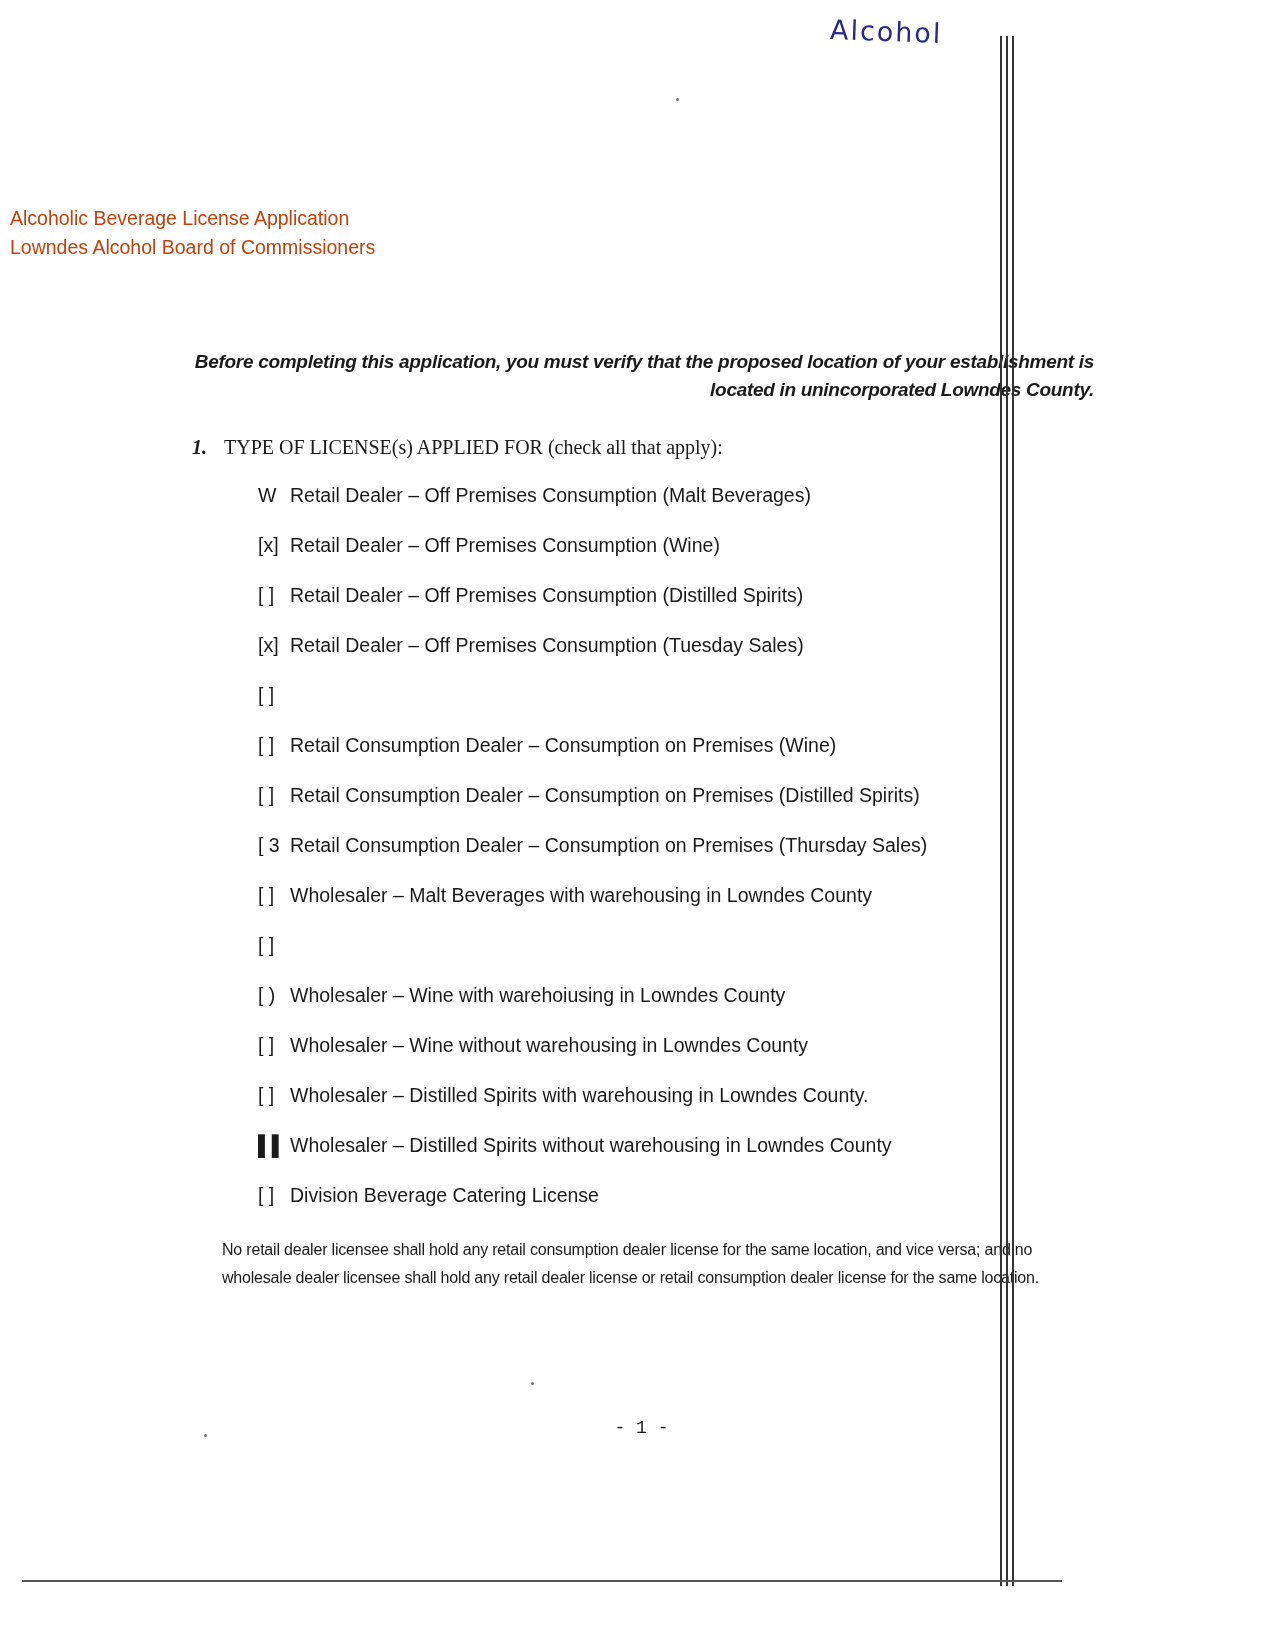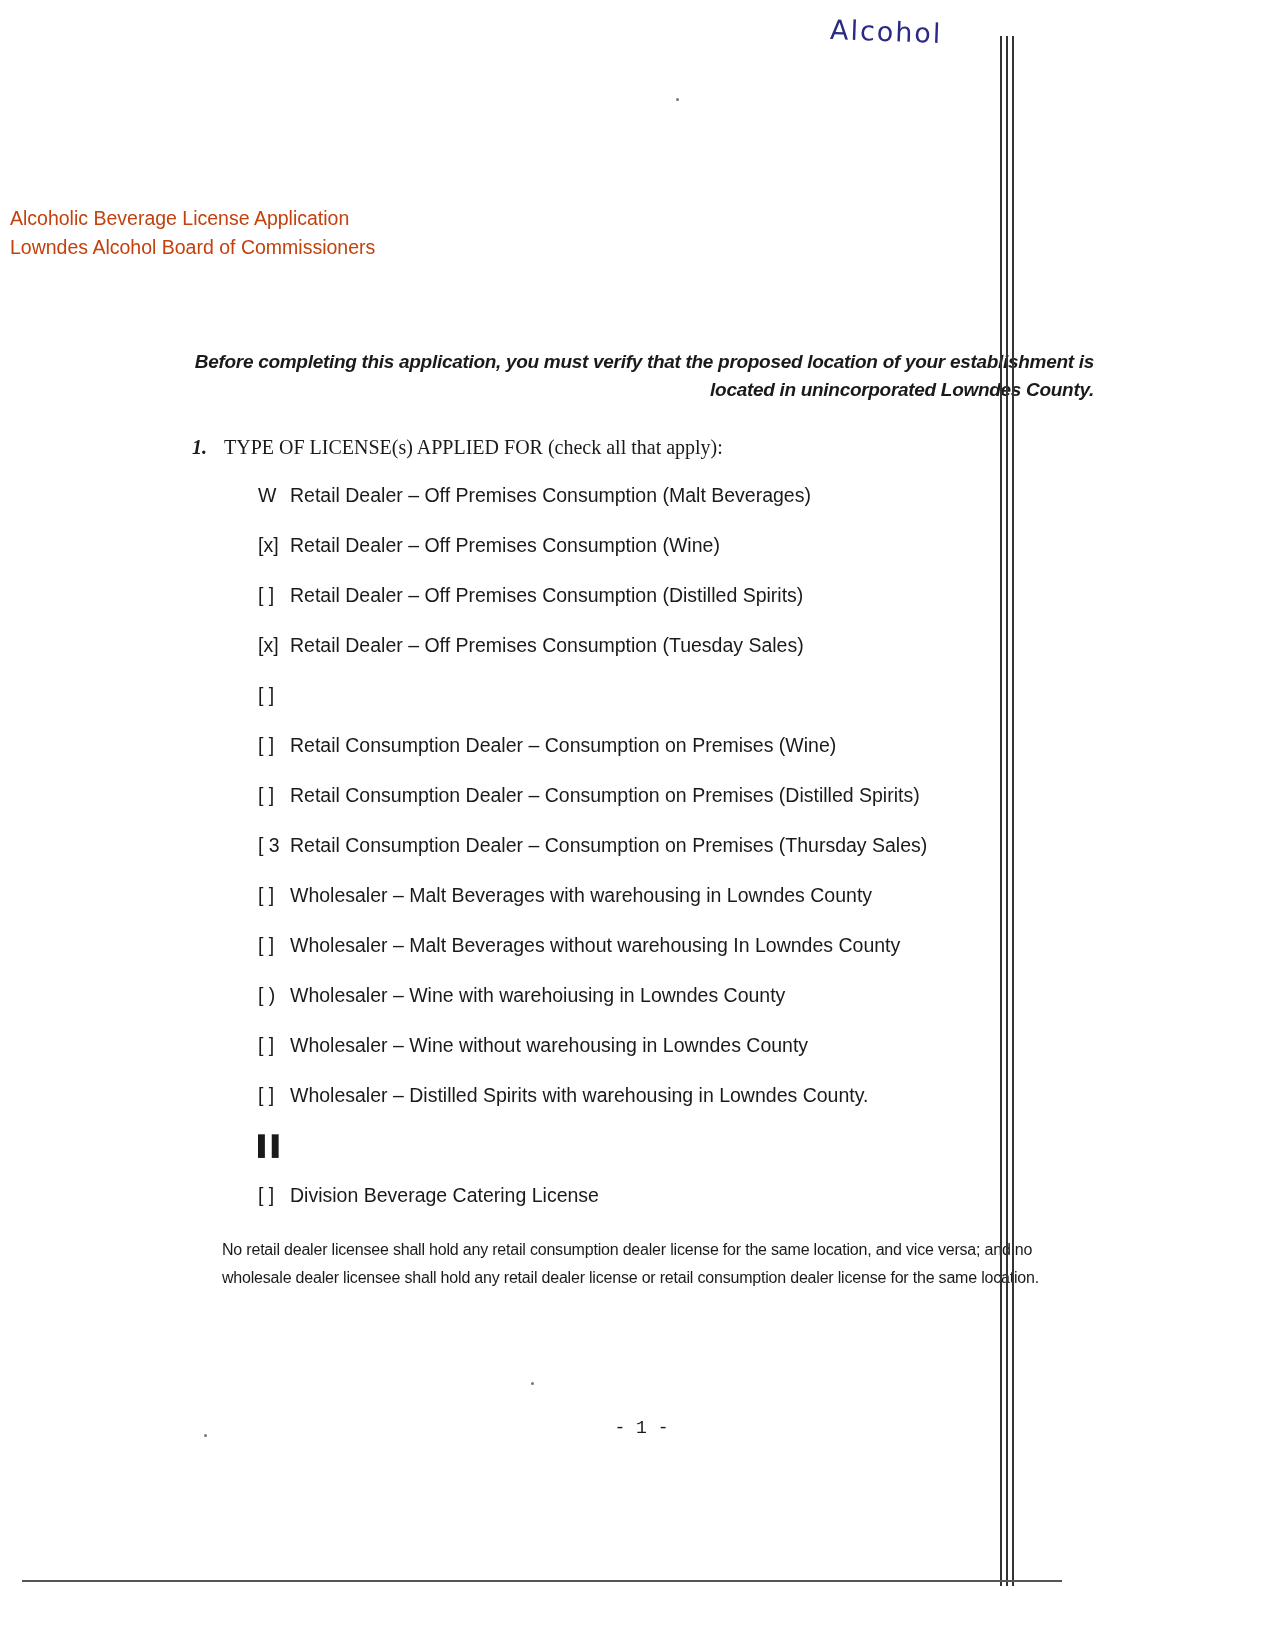--- a/index.html
+++ b/index.html
@@ -94,36 +94,36 @@
   <div class="option">
       <span class="box">[ 3</span>
       <span>Retail Consumption Dealer – Consumption on Premises (Thursday Sales)</span>
     </div>
   <div class="option">
       <span class="box">[ ]</span>
       <span>Wholesaler – Malt Beverages with warehousing in Lowndes County</span>
     </div>
   <div class="option">
       <span class="box">[ ]</span>
-      <span>Wholesaler – Malt Beverages without warehousing In Lowndes County</span>
     </div>
   <div class="option">
       <span class="box">[ )</span>
       <span>Wholesaler – Wine with warehoiusing in Lowndes County</span>
     </div>
   <div class="option">
       <span class="box">[ ]</span>
       <span>Wholesaler – Wine without warehousing in Lowndes County</span>
     </div>
   <div class="option">
       <span class="box">[ ]</span>
       <span>Wholesaler – Distilled Spirits with warehousing in Lowndes County.</span>
     </div>
   <div class="option">
       <span class="box">▌▌</span>
+      <span>Wholesaler – Distilled Spirits without warehousing in Lowndes County</span>
     </div>
   <div class="option">
       <span class="box">[ ]</span>
       <span>Division Beverage Catering License</span>
     </div>
 </div>
 
 <div class="paragraph">No retail dealer licensee shall hold any retail consumption dealer license for the same location, and vice versa; and no wholesale dealer licensee shall hold any retail dealer license or retail consumption dealer license for the same location.</div>
 
 <div class="page-num">- 1 -</div>

